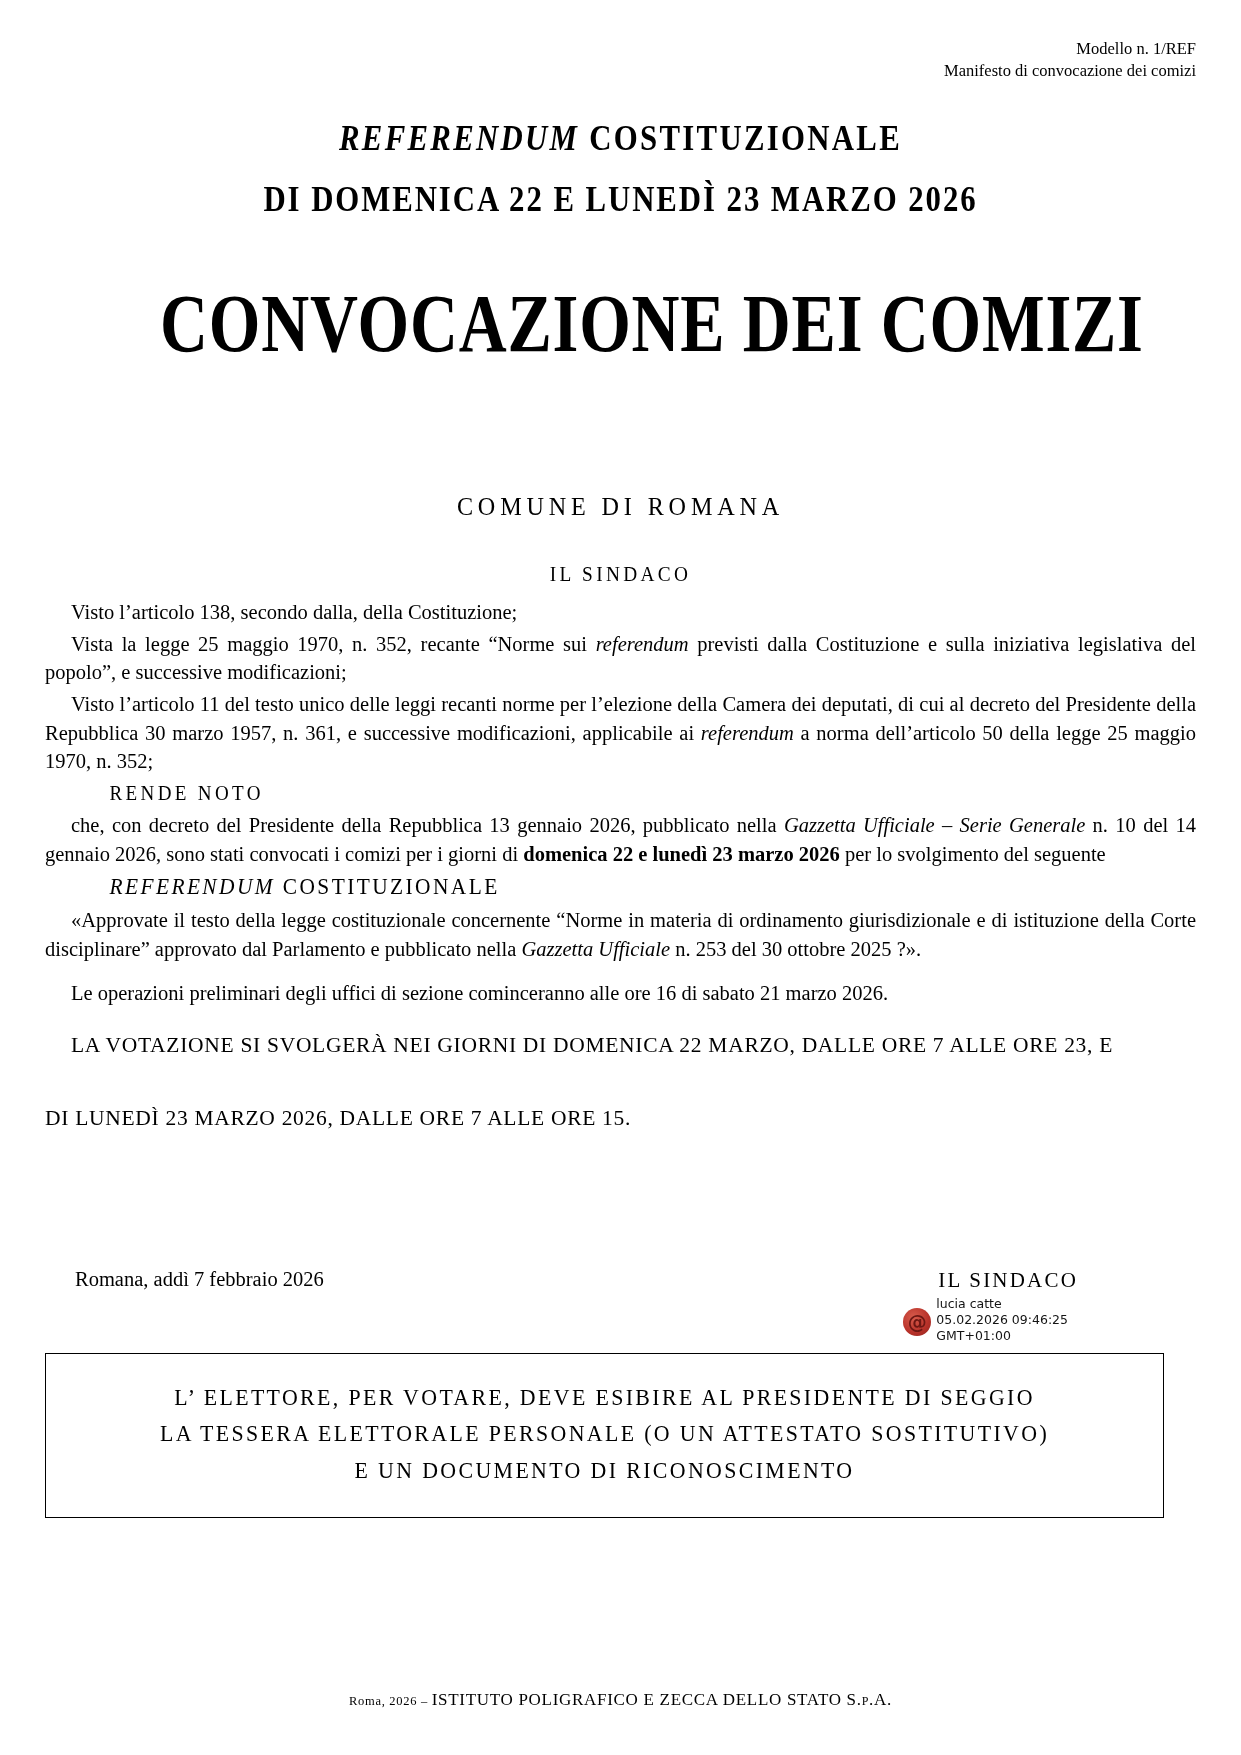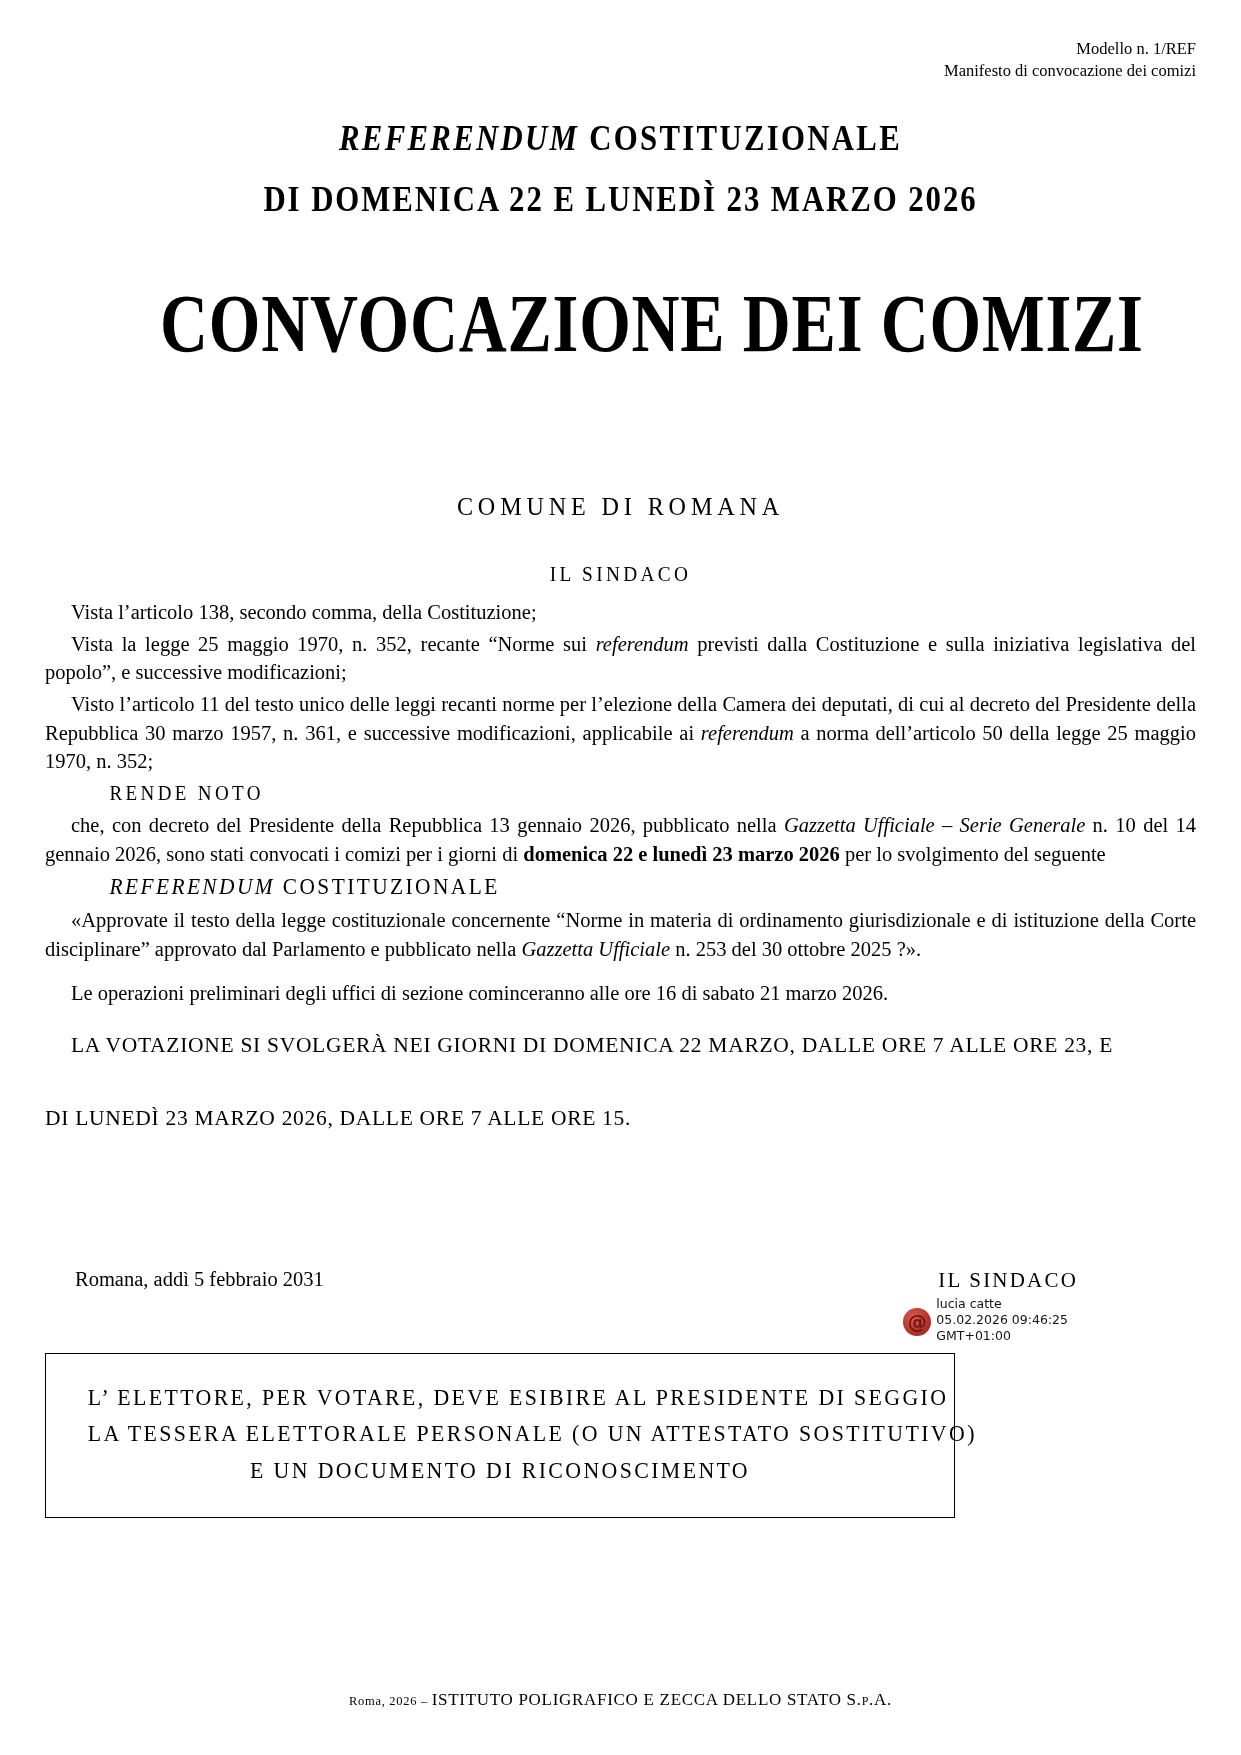--- a/index.html
+++ b/index.html
@@ -207,21 +207,21 @@
     line-height: 1.28;
     color: #141414;
     white-space: nowrap;
   }
 
   
   .notice-box {
     position: absolute;
     left: 45px;
     top: 1353px;
-    width: 910px;
+    width: 1119px;
     box-sizing: border-box;
     border: 1.4px solid #000;
     padding: 26px 20px 28px 20px;
     text-align: center;
   }
   .notice-line {
     font-size: 23px;
     letter-spacing: 2.5px;
     line-height: 1.58;
     transform: scaleX(0.95);
@@ -256,21 +256,21 @@
     <div class="t-referendum"><span class="ital">REFERENDUM</span><span> COSTITUZIONALE</span></div>
     <div class="t-date">DI DOMENICA 22 E LUNEDÌ 23 MARZO 2026</div>
     <div class="t-main">CONVOCAZIONE DEI COMIZI</div>
   </div>
 
   <div class="comune">COMUNE DI ROMANA</div>
   <div class="sindaco-head">IL SINDACO</div>
 
   <div class="body-col">
 
-    <p class="para"><span>Vista l’articolo 138, secondo comma, della Costituzione;</span></p>
+    <p class="para"><span>Visto l’articolo 138, secondo dalla, della Costituzione;</span></p>
 
     <p class="para"><span>Vista la legge 25 maggio 1970, n. 352, recante “Norme sui </span><span class="it">referendum</span><span> previsti dalla Costituzione e sulla iniziativa legislativa del popolo”, e successive modificazioni;</span></p>
 
     <p class="para"><span>Visto l’articolo 11 del testo unico delle leggi recanti norme per l’elezione della Camera dei deputati, di cui al decreto del Presidente della Repubblica 30 marzo 1957, n. 361, e successive modificazioni, applicabile ai </span><span class="it">referendum</span><span> a norma dell’articolo 50 della legge 25 maggio 1970, n. 352;</span></p>
 
 
     <p class="para centered-head">RENDE NOTO</p>
 
     <p class="para"><span>che, con decreto del Presidente della Repubblica 13 gennaio 2026, pubblicato nella </span><span class="it">Gazzetta Ufficiale – Serie Generale</span><span> n. 10 del 14 gennaio 2026, sono stati convocati i comizi per i giorni di </span><span class="bd">domenica 22 e lunedì 23 marzo 2026</span><span> per lo svolgimento del seguente</span></p>
 
@@ -278,21 +278,21 @@
 
     <p class="para"><span>«Approvate il testo della legge costituzionale concernente “Norme in materia di ordinamento giurisdizionale e di istituzione della Corte disciplinare” approvato dal Parlamento e pubblicato nella </span><span class="it">Gazzetta Ufficiale</span><span> n. 253 del 30 ottobre 2025 ?».</span></p>
 
     <p class="para spaced"><span>Le operazioni preliminari degli uffici di sezione cominceranno alle ore 16 di sabato 21 marzo 2026.</span></p>
 
     <p class="bold-declaration"><span>LA VOTAZIONE SI SVOLGERÀ NEI GIORNI DI DOMENICA 22 MARZO, DALLE ORE 7 ALLE ORE 23, E</span><span class="line2">DI LUNEDÌ 23 MARZO 2026, DALLE ORE 7 ALLE ORE 15.</span></p>
 
   </div>
 
   <div class="sig-row">
-    <div class="sig-left">Romana, addì 5 febbraio 2031</div>
+    <div class="sig-left">Romana, addì 7 febbraio 2026</div>
     <div class="sig-right">IL SINDACO</div>
     <div class="stamp">
       <span class="stamp-seal"></span>
       <span class="stamp-text">
         <span>lucia catte</span><br>
         <span>05.02.2026 09:46:25</span><br>
         <span>GMT+01:00</span>
       </span>
     </div>
   </div>

